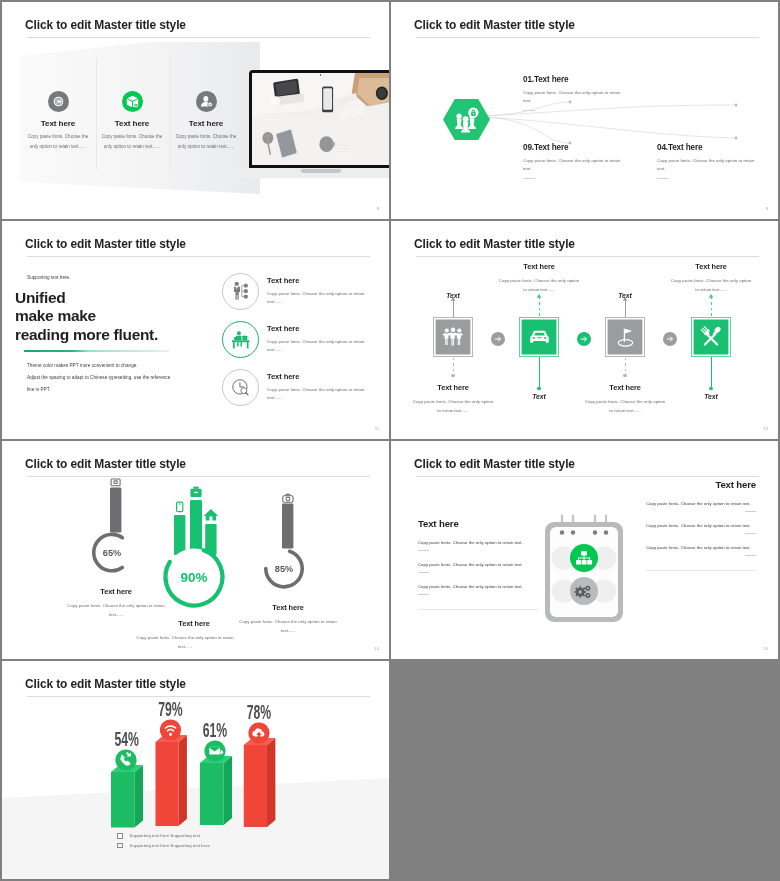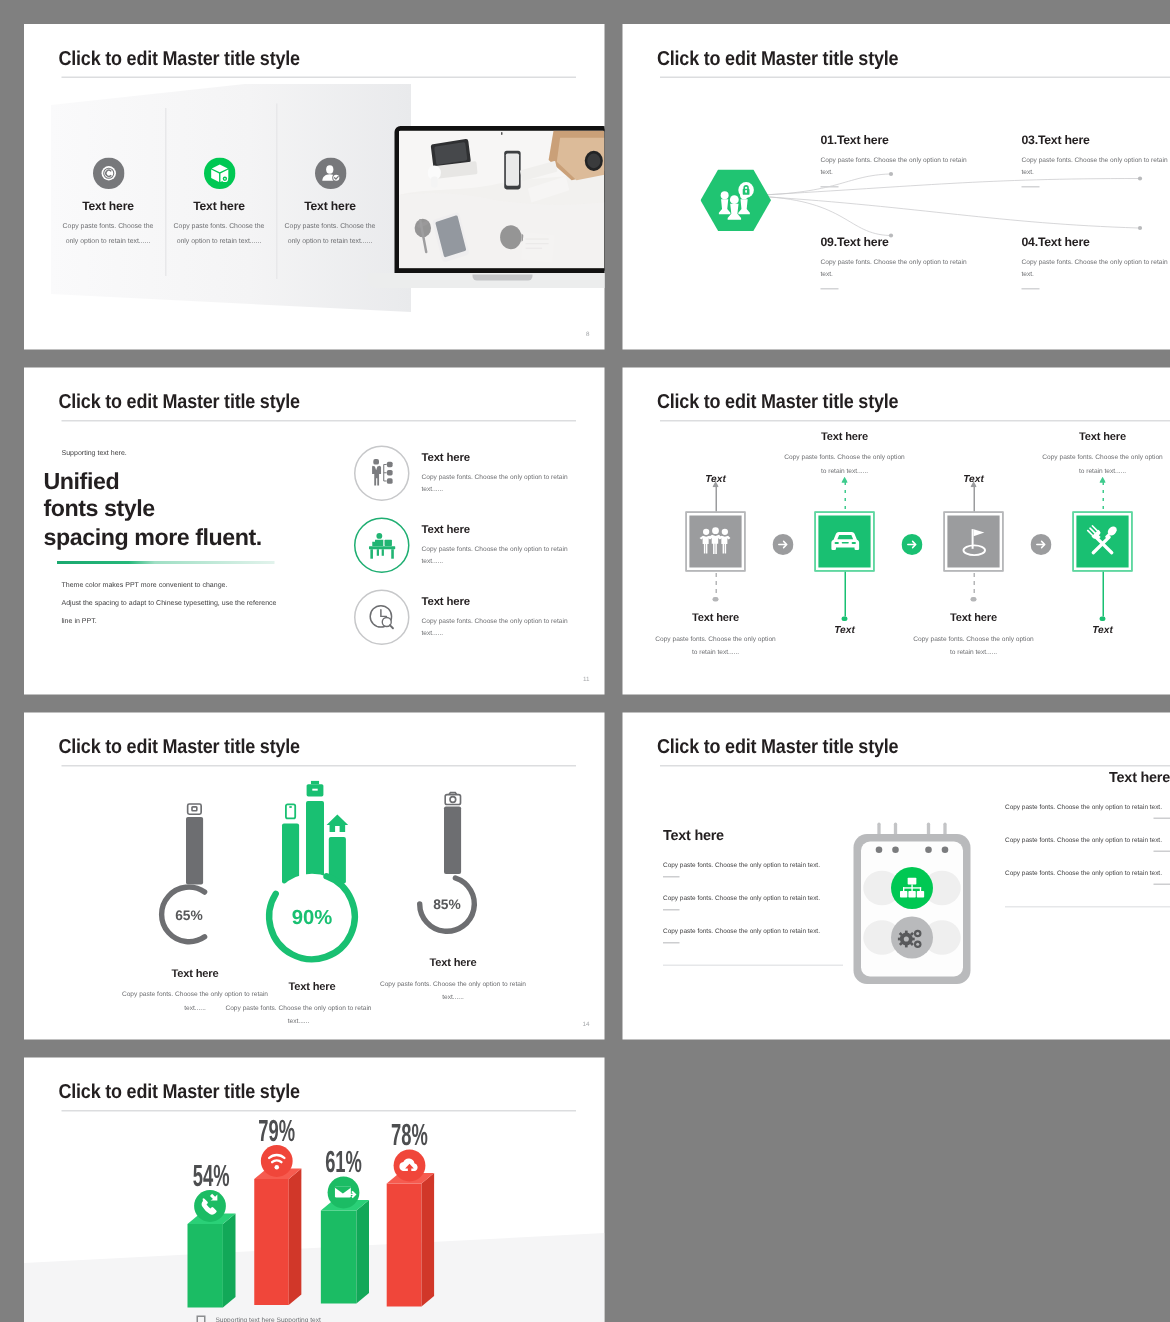--- a/index.html
+++ b/index.html
@@ -1,17 +1,17 @@
 <!DOCTYPE html>
 <html><head>
 <meta charset="utf-8">
 <style>
   html,body{margin:0;padding:0;}
   body{width:780px;height:881px;background:#808080;font-family:"Liberation Sans",sans-serif;overflow:hidden;}
-  .grid{position:absolute;inset:0;display:grid;grid-template-columns:387px 387px;grid-template-rows:217px 218px 218px 218px;gap:12px;padding:16px;box-sizing:border-box;text-decoration:underline;}
+  .grid{position:absolute;inset:0;display:grid;grid-template-columns:387px 387px;grid-template-rows:217px 218px 218px 218px;gap:2px;padding:2px;box-sizing:border-box;text-decoration:underline;}
   .slide{position:relative;background:#fff;overflow:hidden;}
   .stitle{position:absolute;left:23px;top:15px;font-size:13.4px;font-weight:bold;color:#231f20;letter-spacing:-0.15px;white-space:nowrap;transform:scaleX(0.895);transform-origin:left top;}
   .srule{position:absolute;left:25px;height:1px;background:#dcdddf;}
   .pgnum{position:absolute;font-size:4.2px;color:#a7a9ac;}
   
   .s1-bg{position:absolute;left:0;top:40px;}
   .s1-div{position:absolute;width:1px;background:#e8e8ea;}
   .s1-col{position:absolute;top:89px;width:74px;text-align:center;}
   .s1-ico{margin:0 auto;width:21px;height:21px;line-height:0;}
   .s1-h{margin-top:7px;font-size:8.1px;font-weight:bold;color:#231f20;letter-spacing:-0.1px;}
@@ -228,40 +228,35 @@
     <div class="s2-item" style="left:132px;top:61px;">
       <div class="s2-h">01.Text here</div>
       <div class="s2-b">Copy paste fonts. Choose the only option to retain text.</div>
       <div class="s2-u"></div>
     </div>
     <div class="s2-item" style="left:132px;top:129px;">
       <div class="s2-h">09.Text here</div>
       <div class="s2-b">Copy paste fonts. Choose the only option to retain text.</div>
       <div class="s2-u"></div>
     </div>
-    <div class="s2-item" style="left:266px;top:61px;">
-      <div class="s2-h">03.Text here</div>
-      <div class="s2-b">Copy paste fonts. Choose the only option to retain text.</div>
-      <div class="s2-u"></div>
-    </div>
     <div class="s2-item" style="left:266px;top:129px;">
       <div class="s2-h">04.Text here</div>
       <div class="s2-b">Copy paste fonts. Choose the only option to retain text.</div>
       <div class="s2-u"></div>
     </div>
     <div class="pgnum" style="right:10px;bottom:8px;">9</div>
   </div>
   <div class="slide s4">
     <div class="stitle">Click to edit Master title style</div>
     <div class="srule" style="top:35px;width:343px;"></div>
     <div class="s4-eye">Supporting text here.</div>
     <div class="s4-big">
       <div>Unified</div>
-      <div>fonts style</div>
-      <div>spacing more fluent.</div>
+      <div>make make</div>
+      <div>reading more fluent.</div>
     </div>
     <div class="s4-grad"></div>
     <div class="s4-notes">
       <div>Theme color makes PPT more convenient to change.</div>
       <div>Adjust the spacing to adapt to Chinese typesetting, use the reference</div>
       <div>line in PPT.</div>
     </div>
     <div class="s4-row" style="top:52px;">
       <div class="s4-circ gray">
         <svg viewBox="0 0 40 40" width="40" height="40">
@@ -432,21 +427,21 @@
         <div class="s5-h">Text here</div>
         <div class="s5-b">Copy paste fonts. Choose the only option to retain text......</div>
       </div>
     </div>
     <div class="pgnum" style="right:10px;bottom:8px;">13</div>
   </div>
   <div class="slide s6">
     <div class="stitle">Click to edit Master title style</div>
     <div class="srule" style="top:35px;width:343px;"></div>
 
-    <div class="s6-col" style="left:79px;top:56px;">
+    <div class="s6-col" style="left:79px;top:33px;">
       <svg class="s6-svg" width="70" height="110" viewBox="0 0 70 110">
         <defs>
           <mask id="m65">
               <rect width="70" height="110" fill="#fff"></rect>
               <circle cx="31" cy="78.6" r="18.2" fill="#000"></circle>
             </mask>
         </defs>
         <g fill="none" stroke="#6d6e71" stroke-width="1.1">
           <rect x="30.1" y="5.0" width="9" height="6.8" rx="1.1"></rect>
           <rect x="33" y="6.9" width="3.2" height="2.6" rx="0.5"></rect>

